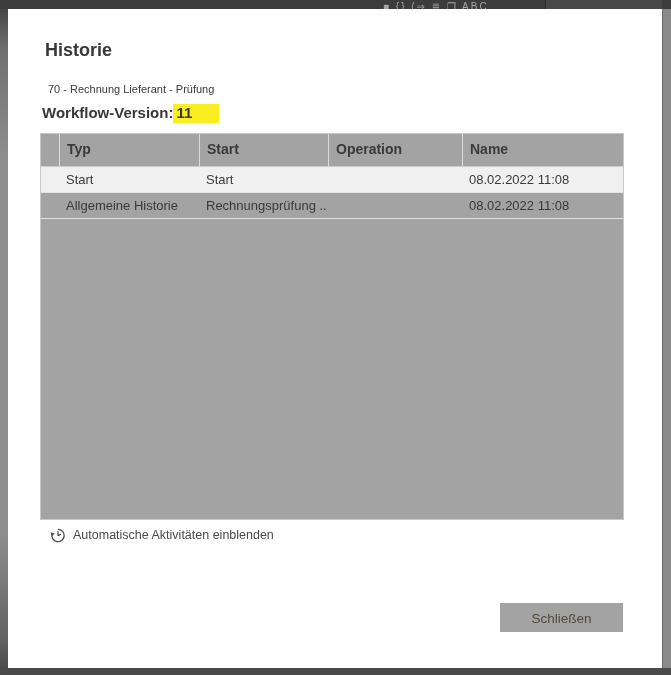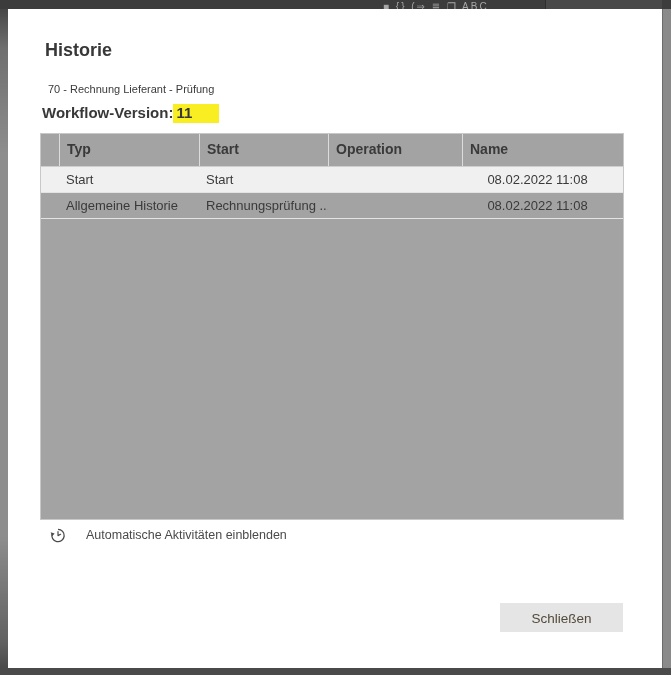--- a/index.html
+++ b/index.html
@@ -25,26 +25,26 @@
   .th{font-size:14px;font-weight:bold;color:#3a3a3a;line-height:31px;padding-left:7px;border-left:1px solid #dcdcdc;overflow:hidden;white-space:nowrap;}
   .th:first-child{border-left:none;}
   .trow{display:flex;height:26px;border-bottom:1px solid #e3e3e3;font-size:13px;color:#3a3a3a;}
   .trow.alt{background:#f0f0f0;}
   .td{line-height:25px;padding-left:7px;overflow:hidden;white-space:nowrap;}
   .c0{width:18px;flex:none;padding-left:0;}
   .c1{width:140px;flex:none;}
   .c2{width:129px;flex:none;}
   .c3{width:134px;flex:none;}
   .c4{width:161px;flex:none;}
-  .td.c4{text-align:center;padding-right:17px;}
+  .td.c4{text-align:left;padding-right:17px;}
 
-  .footer-toggle{position:absolute;left:50px;top:527px;display:flex;align-items:center;gap:20px;color:#4a4a4a;font-size:12.5px;cursor:pointer;}
+  .footer-toggle{position:absolute;left:50px;top:527px;display:flex;align-items:center;gap:7px;color:#4a4a4a;font-size:12.5px;cursor:pointer;}
   .hist-icon{width:16px;height:16px;display:inline-block;}
 
-  .close-btn{position:absolute;left:500px;top:603px;width:123px;height:29px;background:#e5e5e5;border:none;color:#52493a;font-size:13.5px;text-align:center;line-height:29px;cursor:pointer;}
+  .close-btn{position:absolute;left:500px;top:603px;width:123px;height:29px;background:#a3a3a3;border:none;color:#52493a;font-size:13.5px;text-align:center;line-height:29px;cursor:pointer;}
 </style>
 </head>
 <body>
 
 <div class="frame">
 
   <div class="top-strip">
     <span class="toolbar-glyphs">■ {} (⇒ ≣ ❐ ABC</span>
     <div class="top-strip-right"></div>
   </div>

